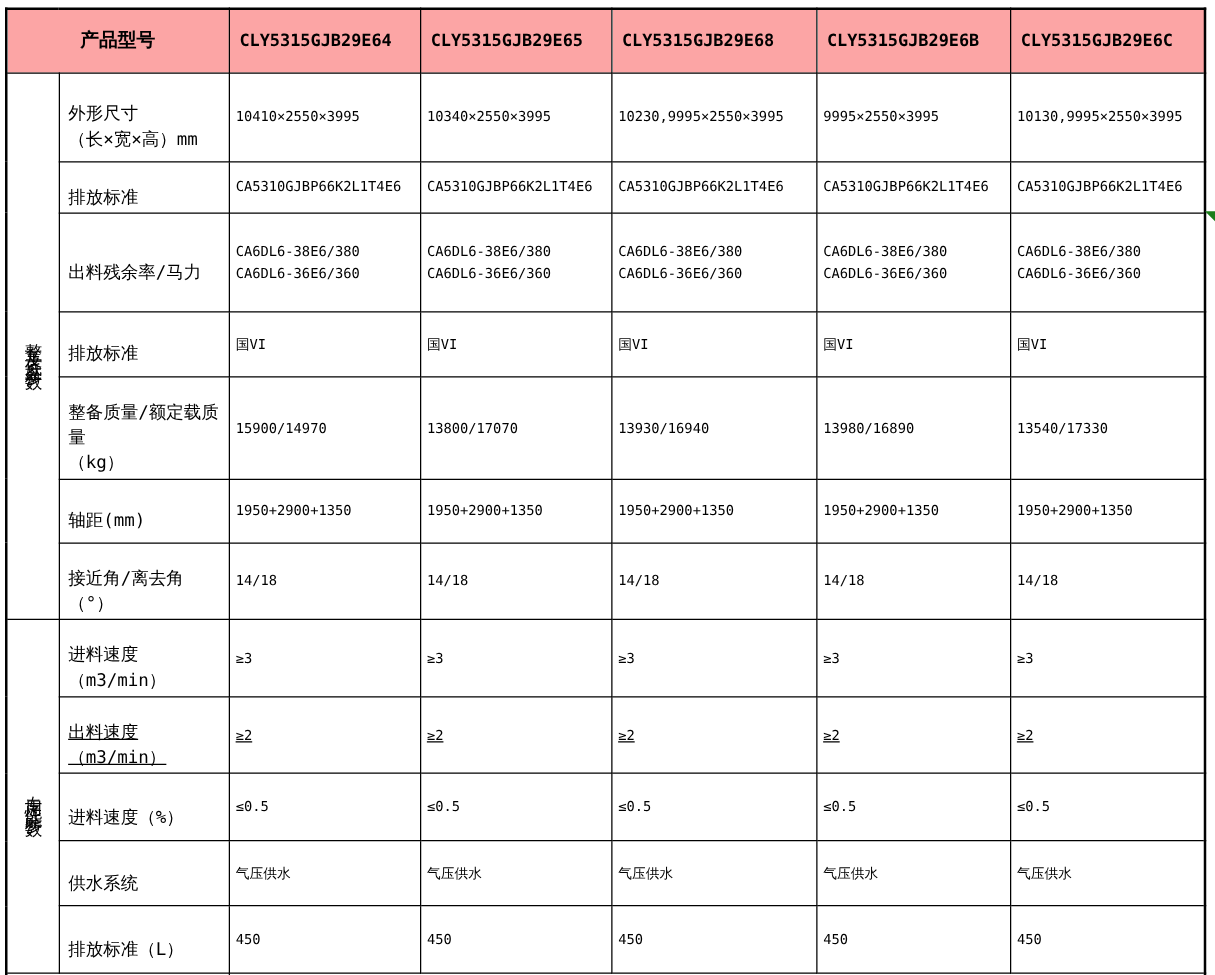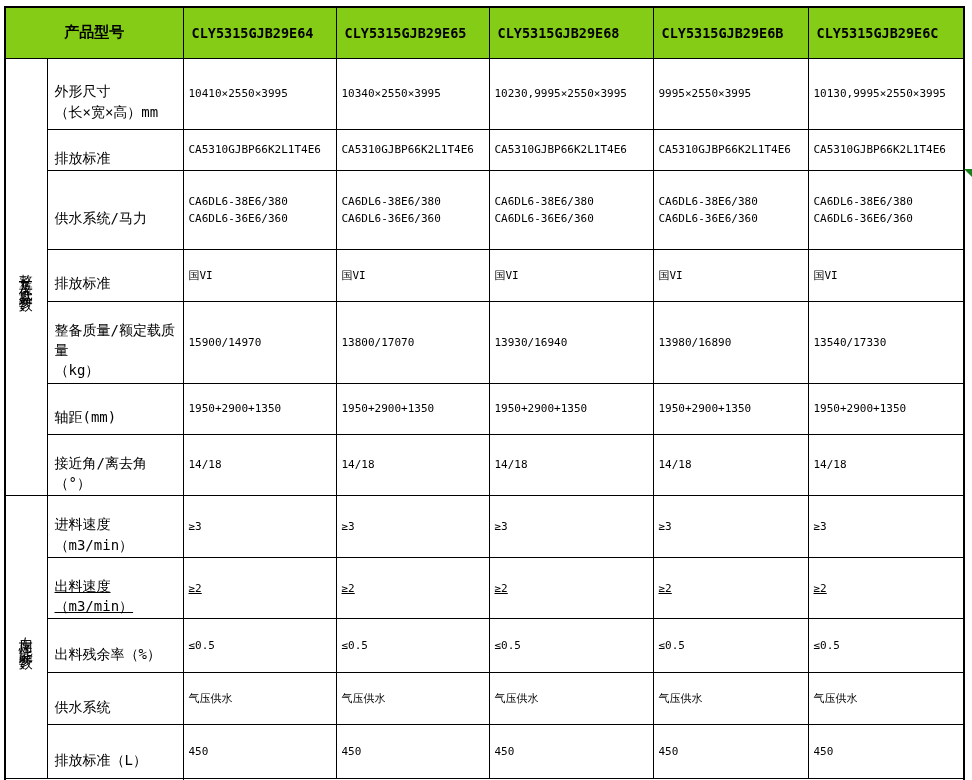--- a/index.html
+++ b/index.html
@@ -36,21 +36,21 @@
   col.c-v5 { width: 156px; }
 
   td, th {
     border: 1px solid #000000;
     color: #000000;
     vertical-align: middle;
     overflow: hidden;
     white-space: pre-line;
   }
   tr.header-row th {
-    background: #84cc16;
+    background: #fca5a5;
     font-weight: bold;
     text-align: left;
     padding: 0 4px 0 8px;
     font-size: 13.5px;
     letter-spacing: 0px;
   }
   tr.header-row th.param-head {
     text-align: center;
     font-size: 15px;
     padding: 0;
@@ -150,21 +150,21 @@
     <tr>
       <td class="lbl">排放标准</td>
       <td class="val">CA5310GJBP66K2L1T4E6</td>
       <td class="val">CA5310GJBP66K2L1T4E6</td>
       <td class="val">CA5310GJBP66K2L1T4E6</td>
       <td class="val">CA5310GJBP66K2L1T4E6</td>
       <td class="val">CA5310GJBP66K2L1T4E6</td>
     </tr>
 
     <tr>
-      <td class="lbl">供水系统/马力</td>
+      <td class="lbl">出料残余率/马力</td>
       <td class="val">CA6DL6-38E6/380
 CA6DL6-36E6/360</td>
       <td class="val">CA6DL6-38E6/380
 CA6DL6-36E6/360</td>
       <td class="val">CA6DL6-38E6/380
 CA6DL6-36E6/360</td>
       <td class="val">CA6DL6-38E6/380
 CA6DL6-36E6/360</td>
       <td class="val">CA6DL6-38E6/380
 CA6DL6-36E6/360</td>
@@ -220,21 +220,21 @@
     <tr>
       <td class="lbl">出料速度（m3/min）</td>
       <td class="val">≥2</td>
       <td class="val">≥2</td>
       <td class="val">≥2</td>
       <td class="val">≥2</td>
       <td class="val">≥2</td>
     </tr>
 
     <tr>
-      <td class="lbl">出料残余率（%）</td>
+      <td class="lbl">进料速度（%）</td>
       <td class="val">≤0.5</td>
       <td class="val">≤0.5</td>
       <td class="val">≤0.5</td>
       <td class="val">≤0.5</td>
       <td class="val">≤0.5</td>
     </tr>
 
     <tr>
       <td class="lbl">供水系统</td>
       <td class="val">气压供水</td>

